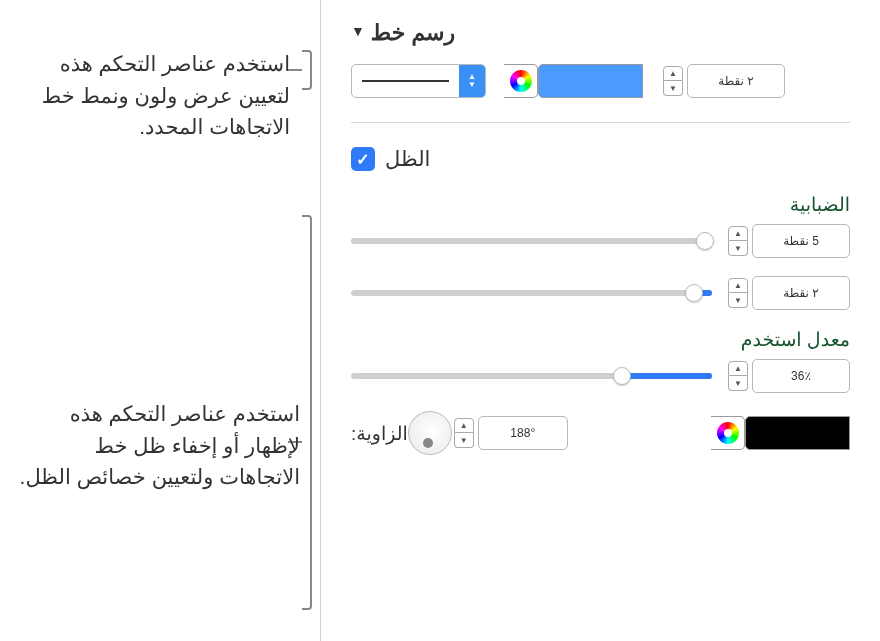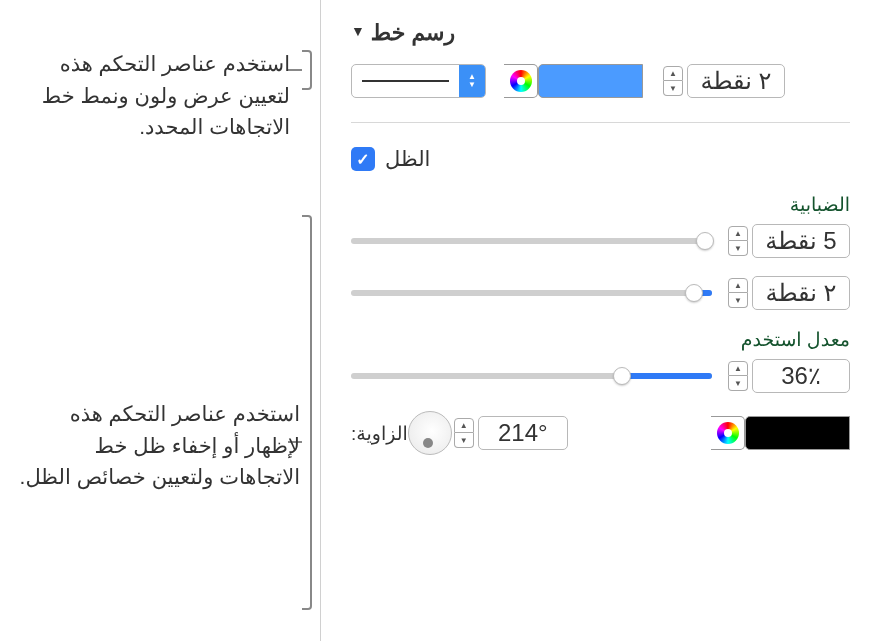--- a/index.html
+++ b/index.html
@@ -120,21 +120,21 @@
     }
     .number-field {
       width: 98px;
       height: 34px;
       border: 1px solid #b8b8b8;
       border-radius: 5px;
       background: #fff;
       display: flex;
       align-items: center;
       justify-content: center;
-      font-size: 24px;
+      font-size: 12px;
     }
     .number-field.narrow { width: 90px; }
     .stepper {
       width: 22px;
       height: 34px;
       display: flex;
       flex-direction: column;
       justify-content: center;
       margin-right: 4px;
     }
@@ -385,21 +385,21 @@
       </div>
     </div>
   </div>
 
   <div class="angle-row">
     <span class="angle-label">الزاوية:</span>
     <div class="angle-dial">
       <div class="angle-indicator"></div>
     </div>
     <div class="number-field-group">
-      <div class="number-field narrow">214°</div>
+      <div class="number-field narrow">188°</div>
       <div class="stepper">
         <div class="stepper-btn">▲</div>
         <div class="stepper-btn">▼</div>
       </div>
     </div>
     <div class="spacer"></div>
     <div class="color-well-group">
       <div class="color-swatch black"></div>
       <div class="color-picker-btn">
         <div class="color-wheel"></div>

